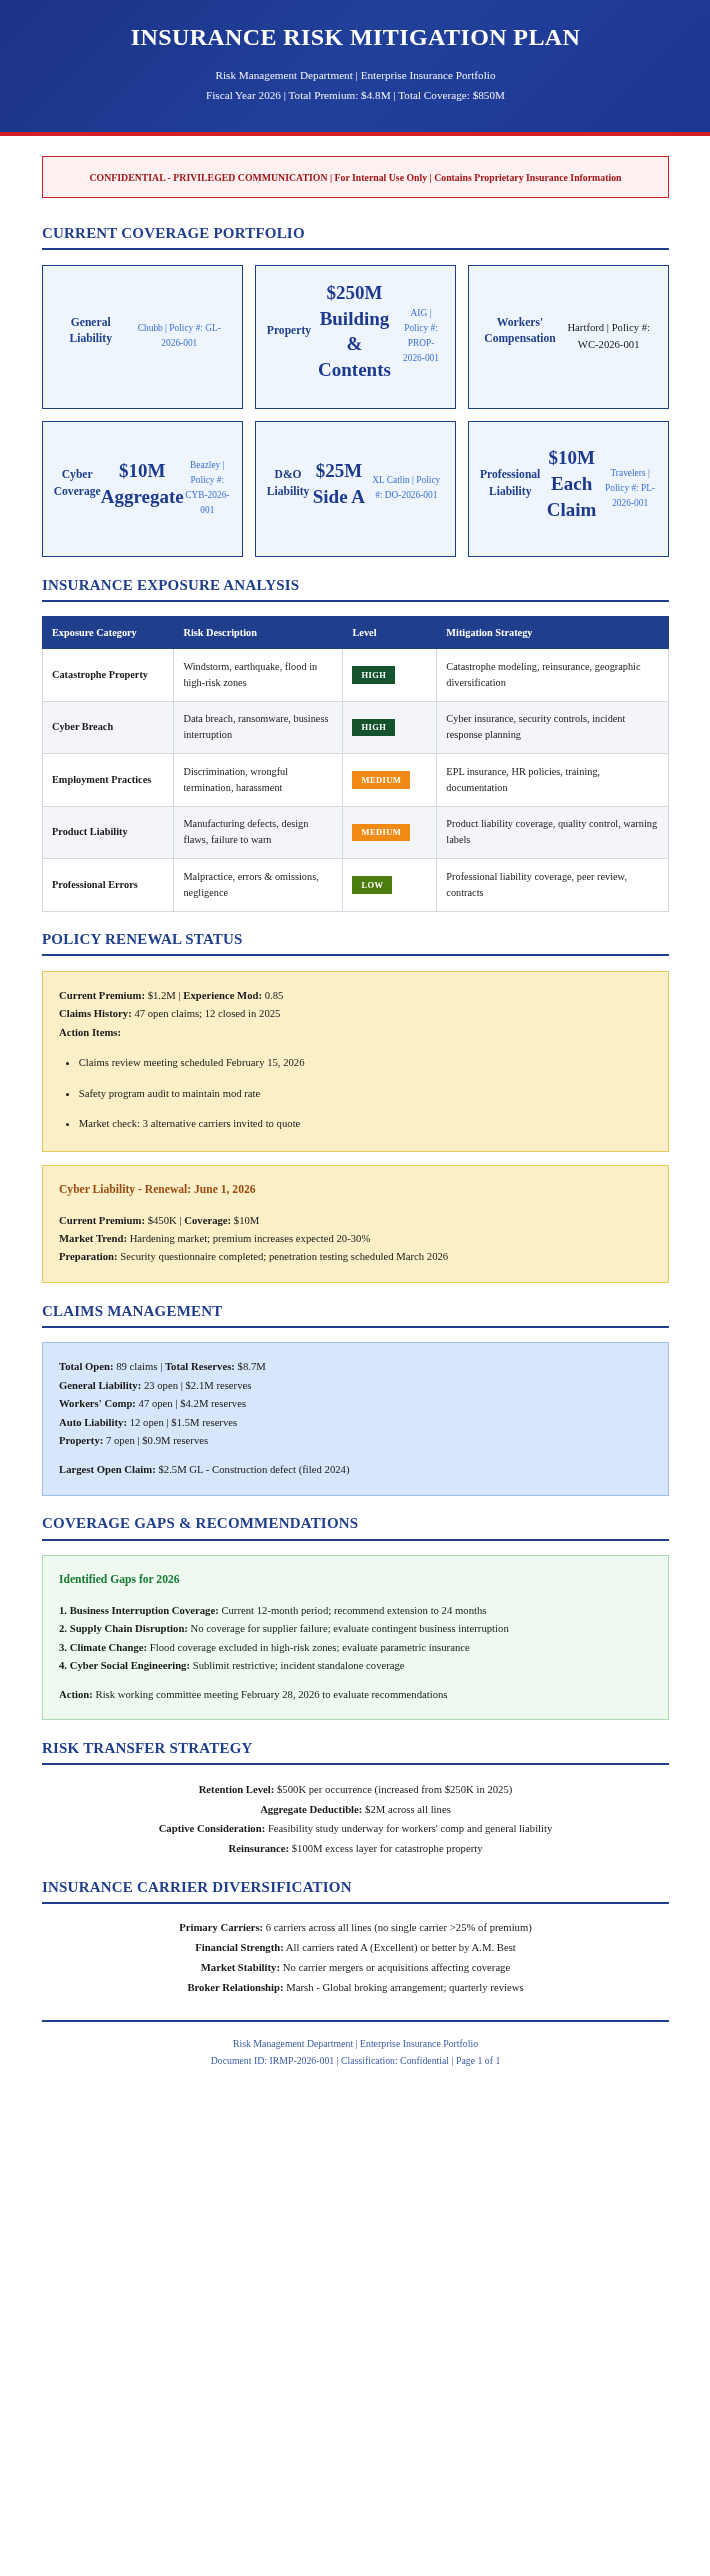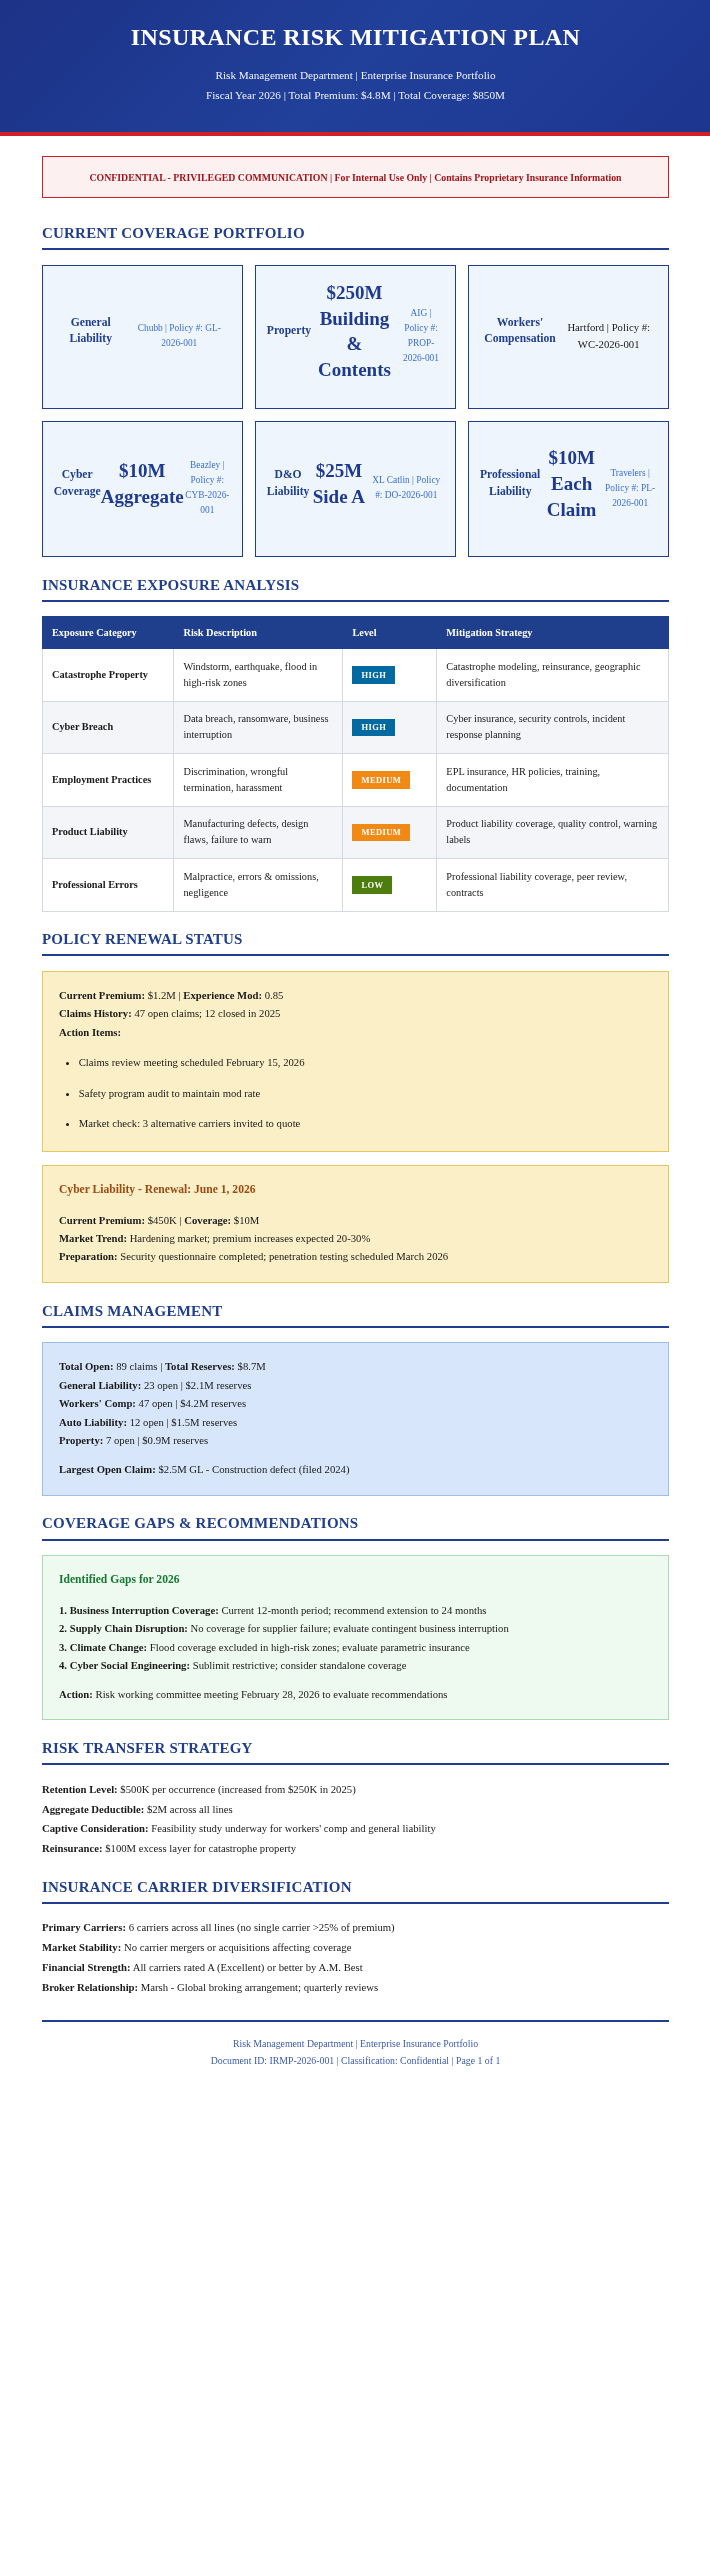--- a/index.html
+++ b/index.html
@@ -129,21 +129,21 @@
 
   .badge {
     display: inline-block;
     color: #ffffff;
     font-size: 8.5px;
     font-weight: bold;
     letter-spacing: 0.4px;
     padding: 4.5px 9px;
     line-height: 1;
   }
-  .badge.high   { background: #0369a1; text-align: right; }
+  .badge.high   { background: #14532d; text-align: right; }
   .badge.medium { background: #f08a14; }
   .badge.low    { background: #4d7c0f; }
 
   
   .callout {
     padding: 14.3px 16px 16px;
     margin-bottom: 12.5px;
     font-size: 10.7px;
     line-height: 1.72;
   }
@@ -159,21 +159,21 @@
   .callout.claims  .callout-title { color: #2449bd; }
   .callout.gaps    .callout-title { color: #167a32; }
   .callout p { margin: 0; }
   .callout .spaced { margin-top: 10.7px; }
   .callout ul { margin: 8px 0 0 0; padding-left: 19.7px; }
   .callout li { margin-bottom: 2.7px; margin-top: 12px; }
   b.lbl { font-weight: bold; }
 
   
   .detail-list { font-size: 10.7px; line-height: 1.85; }
-  .detail-list p { margin: 0; }
+  .detail-list p { margin: 0; text-align: center; }
 
   
   .doc-footer {
     margin: 23px 42px 0;
     border-top: 2.7px double #1f3e8c;
     padding: 12.5px 0 36px;
     text-align: center;
     color: #3b5ba8;
     font-size: 9.8px;
     line-height: 1.75;
@@ -344,21 +344,21 @@
       <p>
         <b class="lbl">1. Business Interruption Coverage:</b><span> Current 12-month period; recommend extension to 24 months</span>
       </p>
       <p>
         <b class="lbl">2. Supply Chain Disruption:</b><span> No coverage for supplier failure; evaluate contingent business interruption</span>
       </p>
       <p>
         <b class="lbl">3. Climate Change:</b><span> Flood coverage excluded in high-risk zones; evaluate parametric insurance</span>
       </p>
       <p>
-        <b class="lbl">4. Cyber Social Engineering:</b><span> Sublimit restrictive; consider standalone coverage</span>
+        <b class="lbl">4. Cyber Social Engineering:</b><span> Sublimit restrictive; incident standalone coverage</span>
       </p>
       <p class="spaced">
         <b class="lbl">Action:</b><span> Risk working committee meeting February 28, 2026 to evaluate recommendations</span>
       </p>
     </div>
   </div>
 
   <div class="section">
     <h2 class="section-title">RISK TRANSFER STRATEGY</h2>
     <hr class="section-rule">
@@ -379,24 +379,24 @@
   </div>
 
   <div class="section">
     <h2 class="section-title">INSURANCE CARRIER DIVERSIFICATION</h2>
     <hr class="section-rule">
     <div class="detail-list">
       <p>
         <b class="lbl">Primary Carriers:</b><span> 6 carriers across all lines (no single carrier &gt;25% of premium)</span>
       </p>
       <p>
+        <b class="lbl">Financial Strength:</b><span> All carriers rated A (Excellent) or better by A.M. Best</span>
+      </p>
+      <p>
         <b class="lbl">Market Stability:</b><span> No carrier mergers or acquisitions affecting coverage</span>
-      </p>
-      <p>
-        <b class="lbl">Financial Strength:</b><span> All carriers rated A (Excellent) or better by A.M. Best</span>
       </p>
       <p>
         <b class="lbl">Broker Relationship:</b><span> Marsh - Global broking arrangement; quarterly reviews</span>
       </p>
     </div>
   </div>
 
 </div>
 
 <div class="doc-footer">

